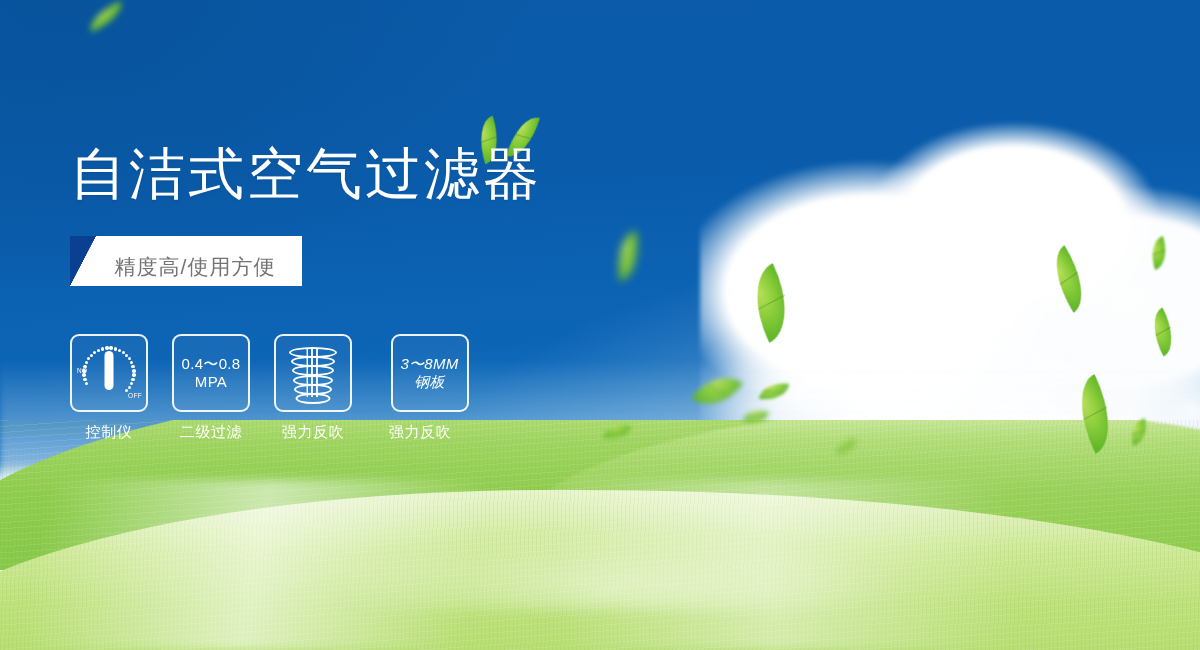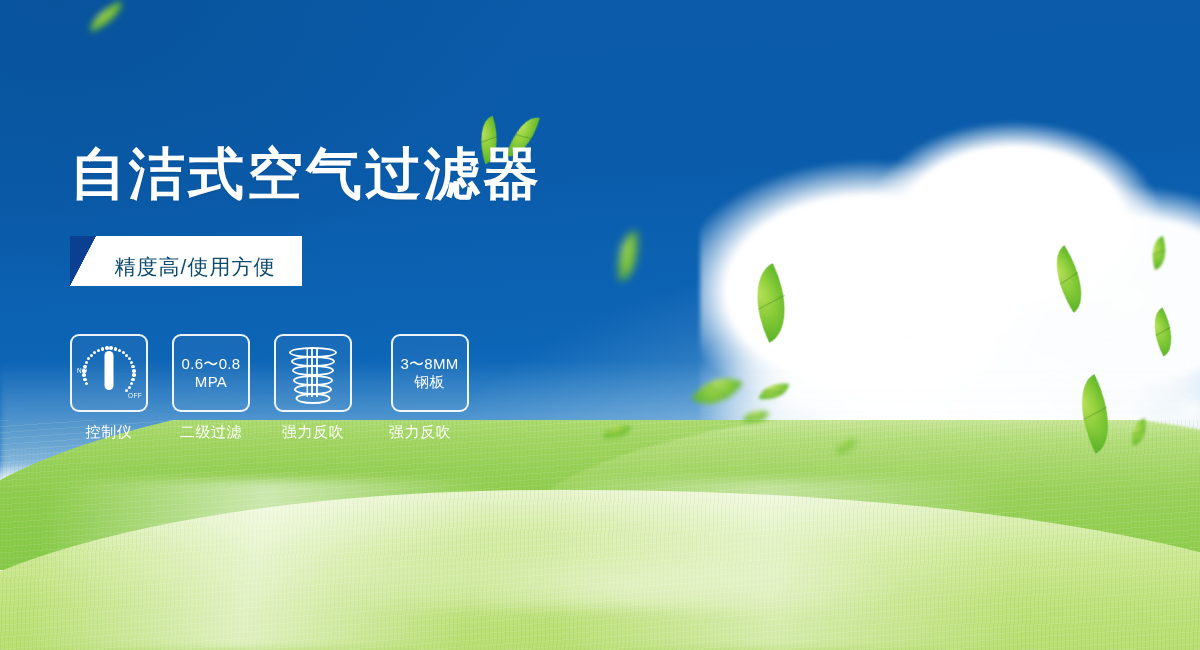--- a/index.html
+++ b/index.html
@@ -134,21 +134,21 @@
   }
   .leaf::after{ 
     content:"";position:absolute;left:12%;top:48%;width:78%;height:1px;
     background:rgba(40,110,25,.38);transform:rotate(-2deg);
   }
 
   
   .title{
     position:absolute;left:70px;top:146px;
     font-size:56px;line-height:1;letter-spacing:3px;
-    color:#ffffff;font-weight:700;
+    color:#ffffff;font-weight:400;
     font-family:"DejaVu Sans","Liberation Sans",sans-serif;
     white-space:nowrap;
     text-shadow:0 1px 2px rgba(0,0,0,.10);
   }
 
   .sub-bar{
     position:absolute;left:70px;top:236px;height:50px;display:flex;align-items:stretch;
   }
   .sub-left{
     background:#0b3f91;
@@ -157,21 +157,21 @@
     padding:0 20px 0 18px;
     font-size:21px;letter-spacing:1px;font-weight:400;
     min-width:178px;
   }
   .sub-slant{
     width:26px;
     background:linear-gradient(to bottom right, #0b3f91 0%, #0b3f91 49.6%, #ffffff 50.4%, #ffffff 100%);
   }
   .sub-right{
     background:#ffffff;
-    color:#0c4a6e;
+    color:#737373;
     display:flex;align-items:center;justify-content:center;
     padding:12px 18px 0 10px;
     font-size:21px;letter-spacing:1px;font-weight:400;
     min-width:178px;
   }
 
   
   .features{
     position:absolute;left:70px;top:334px;
     display:flex;gap:24px;align-items:flex-start;
@@ -190,21 +190,21 @@
   .feat-text{
     font-size:15px;line-height:1.22;letter-spacing:.3px;
     color:#fff;font-weight:400;
     font-family:"Liberation Sans",sans-serif;
     white-space:pre-line;
   }
   .feat-label{
     margin-top:11px;font-size:15px;color:#ffffff;letter-spacing:.6px;white-space:nowrap;
   }
   .feature:nth-child(4){width:88px;}
-  .feature:nth-child(4) .feat-box{margin-left:19px;}
+  .feature:nth-child(4) .feat-box{margin-left:19px;font-style:italic;}
 
   
   .gauge{position:relative;width:62px;height:60px;}
   .gauge .dot{position:absolute;width:3.6px;height:3.6px;border-radius:50%;background:#fff;}
   .gauge .needle{
     position:absolute;left:50%;top:14%;transform:translateX(-50%);
     width:9px;height:64%;border-radius:5px;background:#fff;
   }
   .gauge .lbl{position:absolute;font-size:6.5px;color:#fff;letter-spacing:.3px;font-family:"Liberation Sans",sans-serif;}
   .gauge .lbl-no{left:-1px;top:40%;}
@@ -318,21 +318,21 @@
             <div class="dot" style="left: 46.8777px; top: 45.8777px;"></div>
             <div class="needle"></div>
             <div class="lbl lbl-no">NO</div>
             <div class="lbl lbl-off">OFF</div>
           </div>
         </div>
         <div class="feat-label">控制仪</div>
       </div>
       <div class="feature">
         <div class="feat-box">
-          <div class="feat-text">0.6〜0.8
+          <div class="feat-text">0.4〜0.8
 MPA</div>
         </div>
         <div class="feat-label">二级过滤</div>
       </div>
       <div class="feature">
         <div class="feat-box">
           <div class="coil">
             <div class="stem"></div>
             <div class="ring" style="width: 44px; top: 2px;"></div>
             <div class="ring" style="width: 40px; top: 11.2px;"></div>

